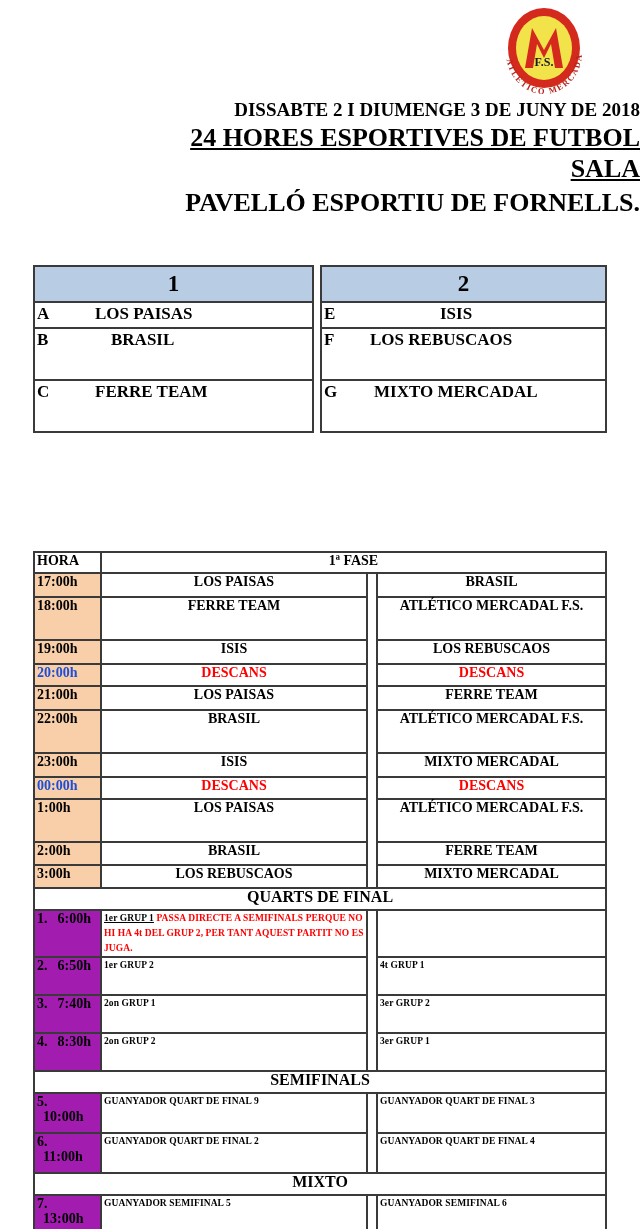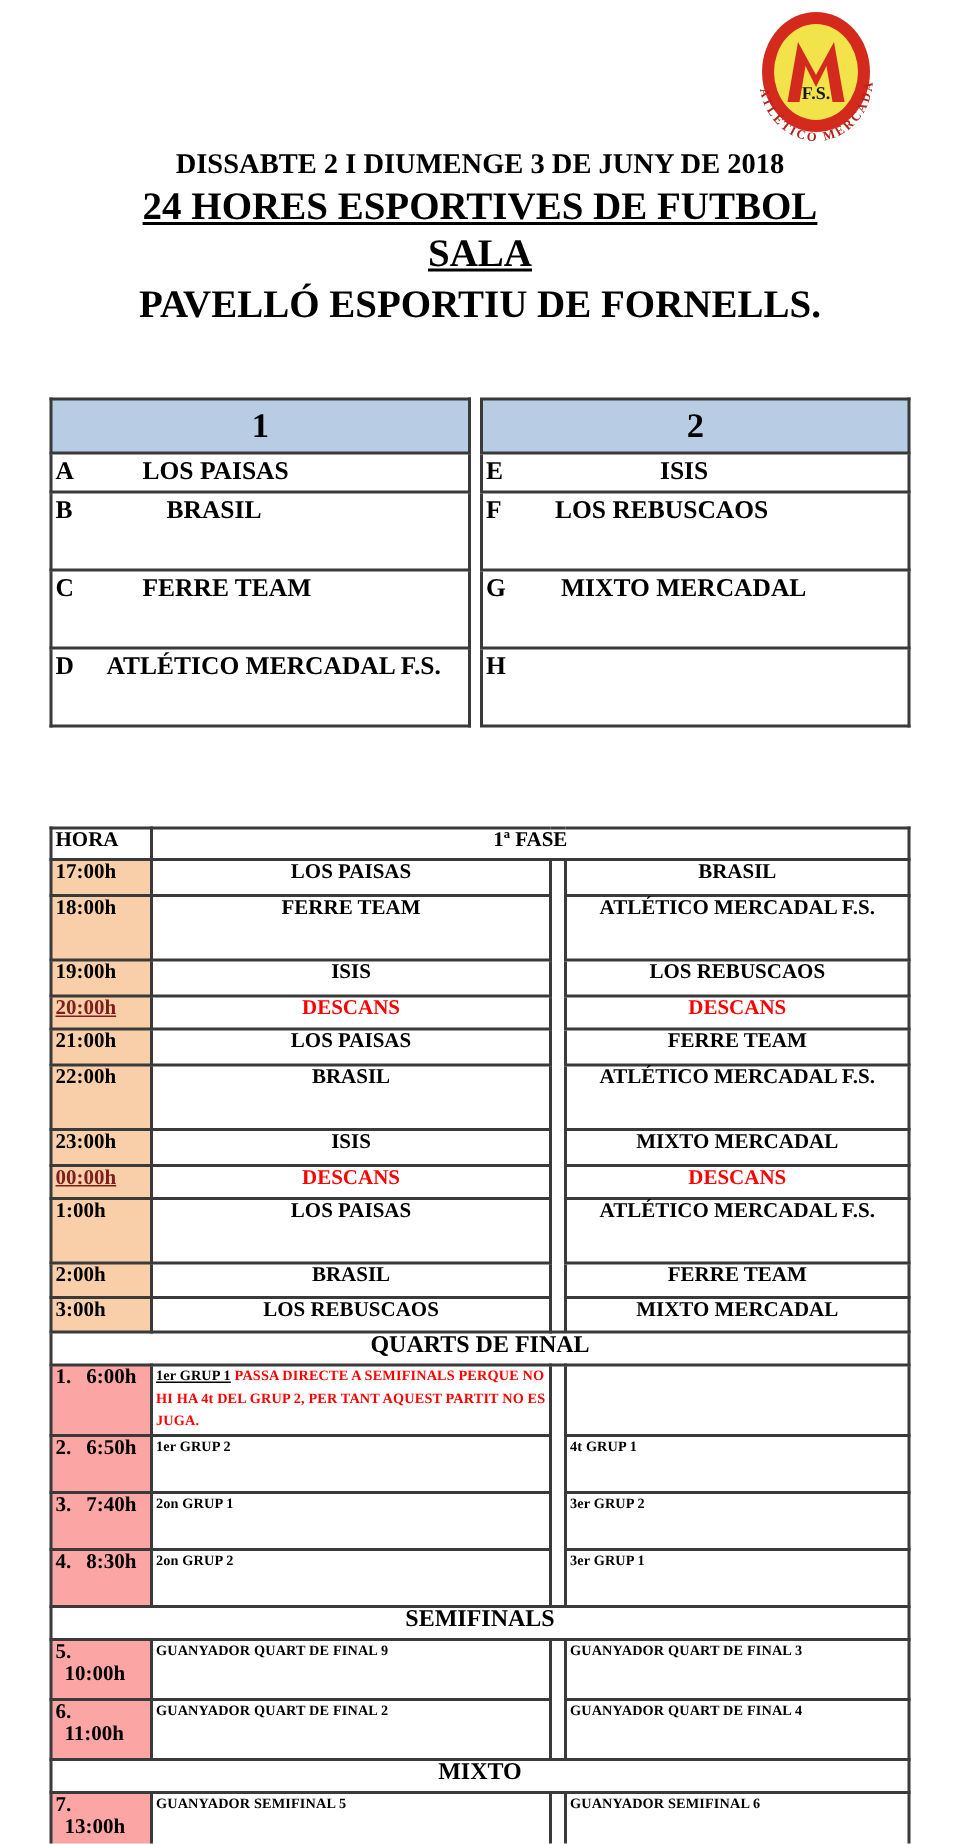--- a/index.html
+++ b/index.html
@@ -26,21 +26,21 @@
     height: 88px;
   }
   .logo-wrap svg { display: block; }
 
   
   .titles {
     position: absolute;
     top: 98px;
     left: 0;
     width: 640px;
-    text-align: center;
+    text-align: right;
   }
   .title-date {
     font-size: 19px;
     font-weight: bold;
     letter-spacing: 0px;
     line-height: 24px;
     white-space: nowrap;
   }
   .title-main {
     font-size: 26px;
@@ -137,21 +137,21 @@
     height: 19px;
   }
   .s-time {
     width: 67px;
     background: #f9cfaa;
     font-size: 14px;
     font-weight: bold;
     vertical-align: top;
     text-align: left;
   }
-  .s-time.red { color: #7f1d1d; text-decoration: underline; }
+  .s-time.red { color: #1d4ed8; }
   .s-match {
     text-align: center;
     vertical-align: top;
     font-size: 14px;
   }
   .s-match.red { color: #ff0000; }
   .s-mid {
     width: 8px;
     border-left: 2px solid #3a3a3a !important;
     border-right: 2px solid #3a3a3a !important;
@@ -179,21 +179,21 @@
     color: #ff0000;
     font-size: 9.5px;
     font-weight: bold;
   }
   .ko-lead {
     color: #000;
     text-decoration: underline;
   }
   .s-time-ko {
     width: 67px;
-    background: #fca5a5;
+    background: #a21caf;
     font-size: 14px;
     font-weight: bold;
     vertical-align: top;
     text-align: left;
     line-height: 17px;
     margin-top: 46px;
   }
   .s-time-ko .n { padding-right: 4px; }
   .s-time-ko .t { padding-left: 6px; }
 </style>
@@ -256,29 +256,20 @@
     <tr>
       <td class="g-cell" style="height:50px">
         <span class="g-letter">C</span><span class="g-name" style="padding-left:42px">FERRE TEAM</span>
       </td>
       <td class="g-spacer"></td>
       <td class="g-cell" style="height:50px">
         <span class="g-letter">G</span><span class="g-name" style="padding-left:34px">MIXTO MERCADAL</span>
       </td>
     </tr>
 
-    <tr>
-      <td class="g-cell" style="height:50px">
-        <span class="g-letter">D</span><span class="g-name" style="padding-left:18px">ATLÉTICO MERCADAL F.S.</span>
-      </td>
-      <td class="g-spacer"></td>
-      <td class="g-cell" style="height:50px">
-        <span class="g-letter">H</span><span class="g-name"></span>
-      </td>
-    </tr>
   </tbody>
 </table>
 
 <table class="xtable" id="schedule-table">
   <colgroup>
     <col style="width:67px">
     <col style="width:266px">
     <col style="width:10px">
     <col style="width:229px">
   </colgroup>

